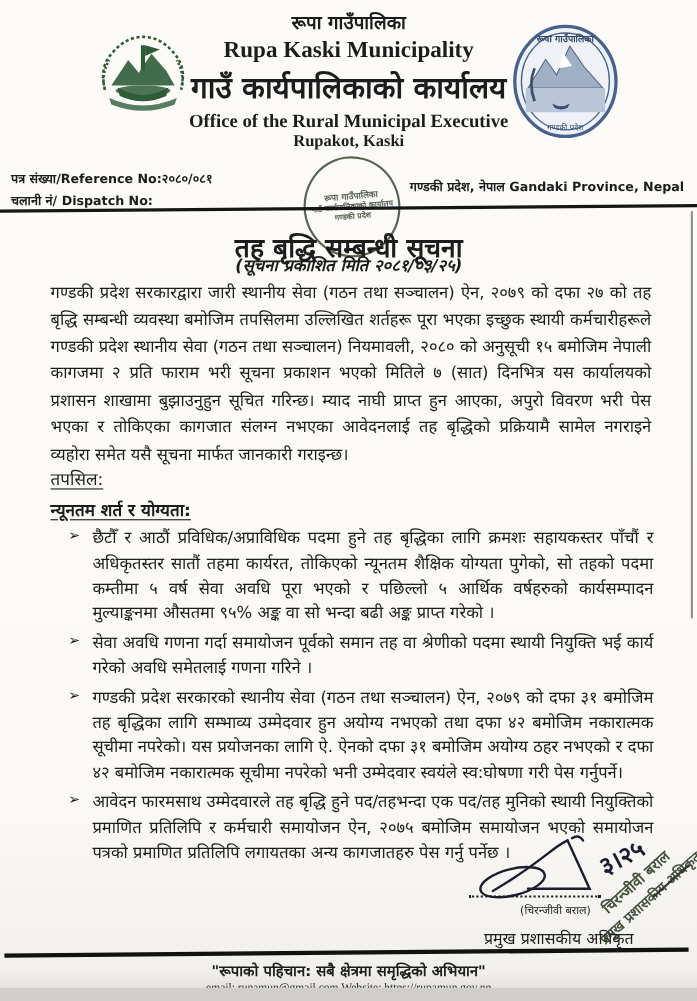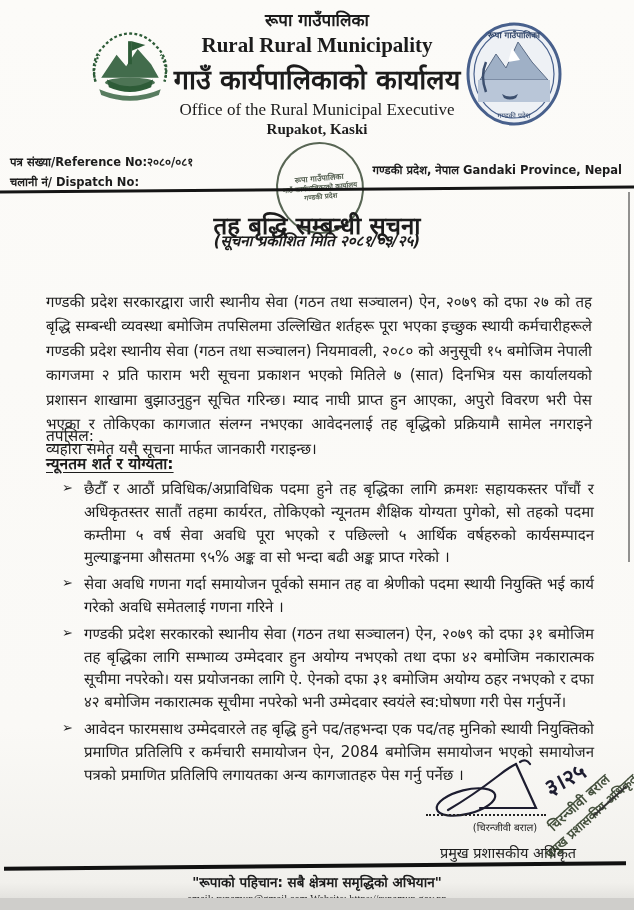--- a/index.html
+++ b/index.html
@@ -8,21 +8,21 @@
     position:relative; width:634px; height:910px; margin:0 auto;
     background:linear-gradient(180deg,#fcfbf8 0%, #faf9f6 80%, #f1f0ec 97%, #d9d8d4 100%);
     overflow:hidden; color:#1c1c1c;
     font-family:"DejaVu Sans", sans-serif;
   }
   
   .header { position:absolute; top:8px; left:0; width:100%; text-align:center; }
   .muni-np   { font-size:17px; font-weight:bold; }
   .muni-en   { font-size:21px; font-weight:bold; font-family:"Liberation Serif", serif; margin-top:2px;}
   .office-np { font-size:27px; font-weight:bold; margin-top:2px; }
-  .office-en { font-size:17px; font-weight:normal; font-family:"Liberation Serif", serif; margin-top:3px; }
+  .office-en { font-size:17px; font-weight:bold; font-family:"Liberation Serif", serif; margin-top:3px; }
   .place-np  { font-size:14px; font-weight:bold; margin-top:3px; }
   .place-en  { font-size:15px; font-weight:bold; font-family:"Liberation Serif", serif; margin-top:1px; }
   .logo { position:absolute; }
   .logo-left  { left:82px;  top:22px; width:96px; height:96px; }
   .logo-right { left:462px; top:18px; width:104px; height:112px; }
   
   .meta-left { position:absolute; left:10px; top:153px; font-size:11.5px; font-weight:bold; line-height:1.7; }
   .meta-right { position:absolute; right:12px; top:162px; font-size:11.5px; font-weight:bold; }
   .rule-top { position:absolute; left:0; top:188px; width:100%; height:3px; background:#151515; transform:rotate(-0.45deg); }
   
@@ -32,21 +32,21 @@
     display:flex; flex-direction:column; align-items:center; justify-content:center;
     color:#2c3a28; transform:rotate(-8deg); background:rgba(255,255,255,0.05);
   }
   .round-stamp .st { font-size:8px; font-weight:bold; text-align:center; line-height:1.3; transform:rotate(3deg); }
   .round-stamp .st2 { font-size:7px; }
   
   .title { position:absolute; left:0; top:208px; width:100%; text-align:center; font-size:24px; font-weight:bold; }
   .subtitle { position:absolute; left:0; top:230px; width:100%; text-align:center; font-size:15px; font-style:italic; font-weight:bold; }
   .body-par {
     position:absolute; left:46px; top:254px; width:546px;
-    font-size:15px; line-height:1.63; text-align:justify;margin-top:36px;
+    font-size:15px; line-height:1.63; text-align:justify;
   }
   .h-tapasil { position:absolute; left:46px; top:424px; font-size:15.5px; font-weight:normal; text-decoration:underline; text-underline-offset:3px; }
   .h-cond   { position:absolute; left:46px; top:452px; font-size:15.5px; font-weight:bold; text-decoration:underline; text-underline-offset:3px; }
   .bullets { position:absolute; left:62px; top:478px; width:532px; }
   .bullet { display:flex; gap:8px; margin-bottom:4px; }
   .bullet .marker { flex:0 0 14px; font-size:13px; padding-top:2px; }
   .bullet .btext { font-size:15px; line-height:1.52; text-align:justify; }
   
   .sig-wrap { position:absolute; left:420px; top:762px; width:210px; }
   .sig-svg { position:absolute; left:8px; top:-6px; }
@@ -67,21 +67,21 @@
   .scan-edge { position:absolute; left:628px; top:192px; width:2px; height:370px; background:#3a3a3a; opacity:.55; }
   .bottom-strip { position:absolute; left:0; top:898px; width:100%; height:12px; background:#cfcecb; }
 </style>
 </head>
 <body>
 
 <div class="page">
 
   <div class="header">
     <div class="muni-np">रूपा गाउँपालिका</div>
-    <div class="muni-en">Rural Rural Municipality</div>
+    <div class="muni-en">Rupa Kaski Municipality</div>
     <div class="office-np">गाउँ कार्यपालिकाको कार्यालय</div>
     <div class="office-en">Office of the Rural Municipal Executive</div>
     <div class="place-en">Rupakot, Kaski</div>
   </div>
 
   <svg class="logo logo-left" viewBox="0 0 100 100">
     <g fill="none" stroke="#2e5c38" stroke-width="2.4">
       <path d="M14 62 Q8 40 22 26 Q34 12 50 12 Q66 12 78 26 Q92 40 86 62" stroke-dasharray="3 2.4"></path>
       <path d="M14 62 Q10 48 18 34" stroke-dasharray="2 2"></path>
       <path d="M86 62 Q90 48 82 34" stroke-dasharray="2 2"></path>
@@ -137,21 +137,21 @@
     <div class="bullet">
       <span class="marker">➢</span>
       <span class="btext">सेवा अवधि गणना गर्दा समायोजन पूर्वको समान तह वा श्रेणीको पदमा स्थायी नियुक्ति भई कार्य गरेको अवधि समेतलाई गणना गरिने ।</span>
     </div>
     <div class="bullet">
       <span class="marker">➢</span>
       <span class="btext">गण्डकी प्रदेश सरकारको स्थानीय सेवा (गठन तथा सञ्चालन) ऐन, २०७९ को दफा ३१ बमोजिम तह बृद्धिका लागि सम्भाव्य उम्मेदवार हुन अयोग्य नभएको तथा दफा ४२ बमोजिम नकारात्मक सूचीमा नपरेको। यस प्रयोजनका लागि ऐ. ऐनको दफा ३१ बमोजिम अयोग्य ठहर नभएको र दफा ४२ बमोजिम नकारात्मक सूचीमा नपरेको भनी उम्मेदवार स्वयंले स्व:घोषणा गरी पेस गर्नुपर्ने।</span>
     </div>
     <div class="bullet">
       <span class="marker">➢</span>
-      <span class="btext">आवेदन फारमसाथ उम्मेदवारले तह बृद्धि हुने पद/तहभन्दा एक पद/तह मुनिको स्थायी नियुक्तिको प्रमाणित प्रतिलिपि र कर्मचारी समायोजन ऐन, 2084 बमोजिम समायोजन भएको समायोजन पत्रको प्रमाणित प्रतिलिपि लगायतका अन्य कागजातहरु पेस गर्नु पर्नेछ ।</span>
+      <span class="btext">आवेदन फारमसाथ उम्मेदवारले तह बृद्धि हुने पद/तहभन्दा एक पद/तह मुनिको स्थायी नियुक्तिको प्रमाणित प्रतिलिपि र कर्मचारी समायोजन ऐन, २०७५ बमोजिम समायोजन भएको समायोजन पत्रको प्रमाणित प्रतिलिपि लगायतका अन्य कागजातहरु पेस गर्नु पर्नेछ ।</span>
     </div>
   </div>
 
   <div class="sig-wrap">
     <svg class="sig-svg" width="170" height="70" viewBox="0 0 170 70">
       <g fill="none" stroke="#1d1d30" stroke-width="2.2" stroke-linecap="round">
         <ellipse cx="38" cy="46" rx="30" ry="12" transform="rotate(-14 38 46)"></ellipse>
         <path d="M20 54 Q44 40 70 20 Q80 12 88 8"></path>
         <path d="M88 8 L108 52 L52 52"></path>
         <path d="M92 6 q6 -4 10 2"></path>

